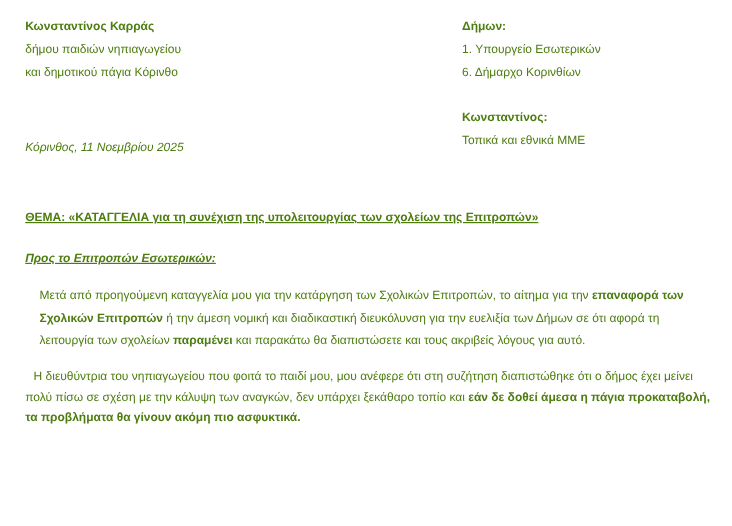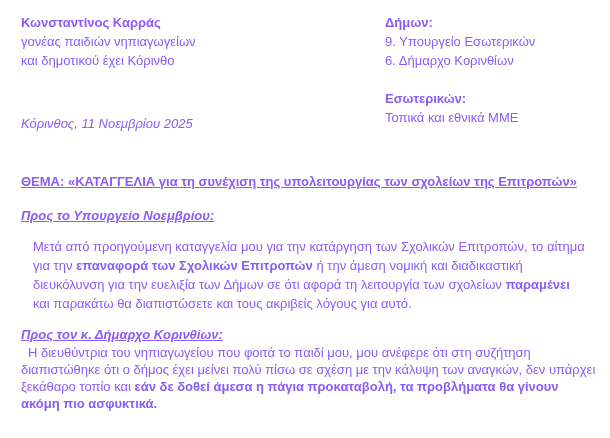--- a/index.html
+++ b/index.html
@@ -2,23 +2,23 @@
 <html><head>
 <meta charset="utf-8">
 <style>
   html, body { margin: 0; padding: 0; background: #ffffff; }
   .page {
     position: relative;
     width: 610px;
     height: 438px;
     box-sizing: border-box;
     background: #ffffff;
-    color: #8b5cf6;
+    color: #4d7c0f;
     font-family: "Liberation Sans", sans-serif;
-    font-size: 13px;
+    font-size: 10px;
     padding: 13px 5px 0 21px;
     overflow: hidden;
   }
   .header { display: flex; }
   .sender { width: 364px; line-height: 19px; }
   .recipients { flex: 1; line-height: 19px; }
   .b  { font-weight: bold; }
   .bi { font-weight: normal; font-style: italic; margin-top: 44px; }
   .blank-line { height: 19px; }
   .subject {
@@ -41,39 +41,38 @@
   p { padding-right: 8px; }
 </style>
 </head>
 <body>
 
 <div class="page">
 
   <div class="header">
     <div class="sender">
       <div class="b">Κωνσταντίνος Καρράς</div>
-      <div>γονέας παιδιών νηπιαγωγείων</div>
-      <div>και δημοτικού έχει Κόρινθο</div>
+      <div>δήμου παιδιών νηπιαγωγείου</div>
+      <div>και δημοτικού πάγια Κόρινθο</div>
       <div class="bi">Κόρινθος, 11 Νοεμβρίου 2025</div>
     </div>
     <div class="recipients">
       <div class="b">Δήμων:</div>
-      <div>9. Υπουργείο Εσωτερικών</div>
+      <div>1. Υπουργείο Εσωτερικών</div>
       <div>6. Δήμαρχο Κορινθίων</div>
       <div class="blank-line"></div>
-      <div class="b">Εσωτερικών:</div>
+      <div class="b">Κωνσταντίνος:</div>
       <div>Τοπικά και εθνικά ΜΜΕ</div>
     </div>
   </div>
 
   <div class="subject">ΘΕΜΑ: «ΚΑΤΑΓΓΕΛΙΑ για τη συνέχιση της υπολειτουργίας των σχολείων της Επιτροπών»</div>
 
   <div class="sec1">
-    <div class="section-heading">Προς το Υπουργείο Νοεμβρίου:</div>
+    <div class="section-heading">Προς το Επιτροπών Εσωτερικών:</div>
     <p><span>Μετά από προηγούμενη καταγγελία μου για την κατάργηση των Σχολικών Επιτροπών, το αίτημα για την </span><span class="b">επαναφορά των Σχολικών Επιτροπών</span><span> ή την άμεση νομική και διαδικαστική διευκόλυνση για την ευελιξία των Δήμων σε ότι αφορά τη λειτουργία των σχολείων </span><span class="b">παραμένει</span><span> και παρακάτω θα διαπιστώσετε και τους ακριβείς λόγους για αυτό.</span></p>
   </div>
 
   <div class="sec2">
-    <div class="section-heading">Προς τον κ. Δήμαρχο Κορινθίων:</div>
     <p><span>Η διευθύντρια του νηπιαγωγείου που φοιτά το παιδί μου, μου ανέφερε ότι στη συζήτηση διαπιστώθηκε ότι ο δήμος έχει μείνει πολύ πίσω σε σχέση με την κάλυψη των αναγκών, δεν υπάρχει ξεκάθαρο τοπίο και </span><span class="b">εάν δε δοθεί άμεσα η πάγια προκαταβολή, τα προβλήματα θα γίνουν ακόμη πιο ασφυκτικά.</span></p>
   </div>
 
 </div>
 
 </body></html>

